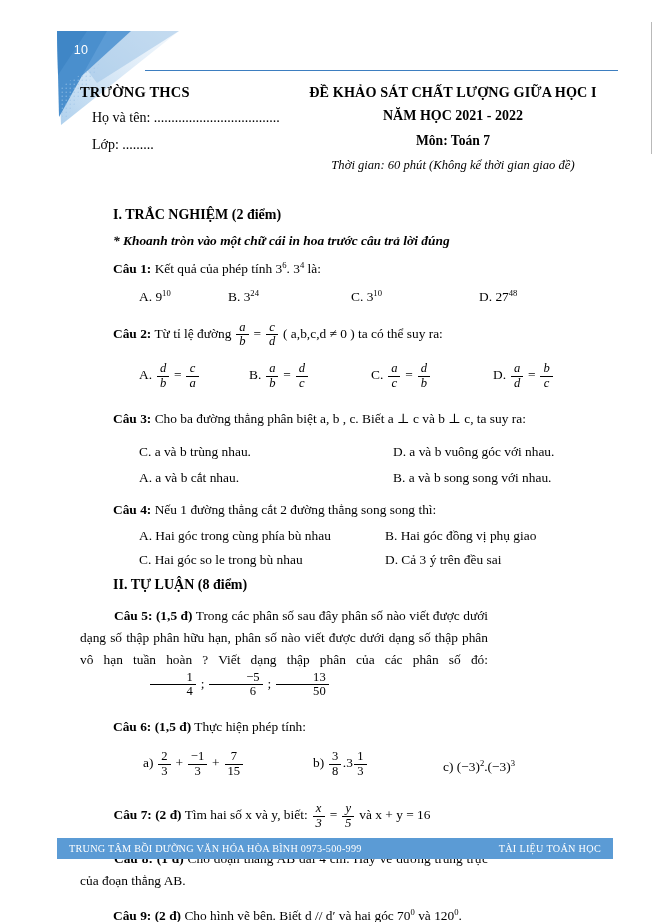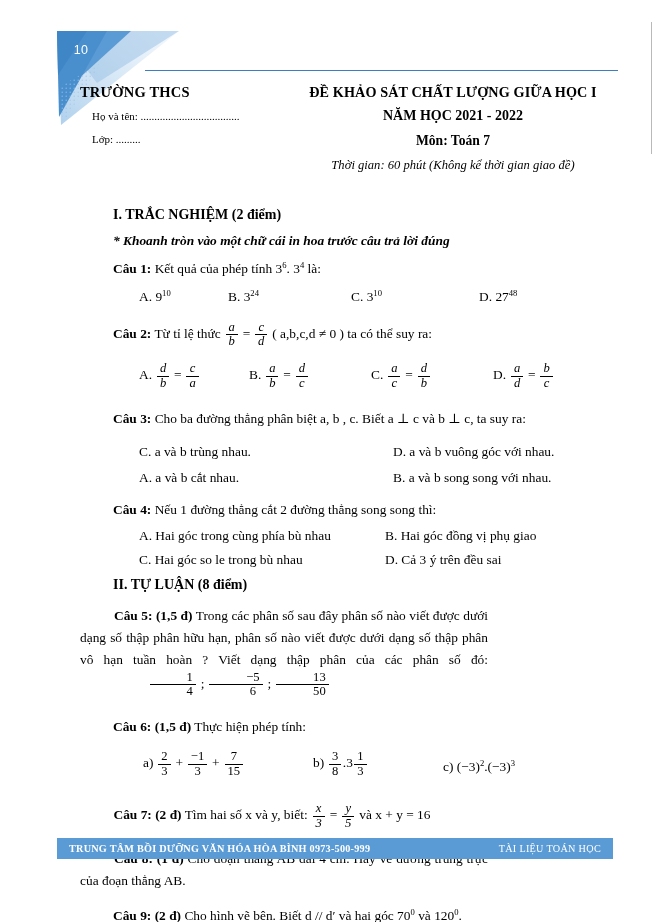--- a/index.html
+++ b/index.html
@@ -90,21 +90,21 @@
     left: 80px;
     top: 84px;
     width: 250px;
   }
   .school-name {
     font-weight: bold;
     font-size: 14.5px;
     letter-spacing: .2px;
   }
   .field-line {
-    font-size: 11px;
+    font-size: 14px;
     margin-top: 9px;
     padding-left: 12px;
   }
   .field-line.second { margin-top: 11px; }
 
   .exam-block {
     position: absolute;
     left: 288px;
     top: 84px;
     width: 330px;
@@ -230,21 +230,21 @@
     background: #5b9bd5;
     color: #ffffff;
     display: flex;
     align-items: center;
     justify-content: space-between;
     padding: 0 12px;
     box-sizing: border-box;
   }
   .footer-left {
     font-size: 10.2px;
-    font-weight: bold;
+    font-weight: normal;
     letter-spacing: .25px;
   }
   .footer-right {
     font-size: 10.2px;
     letter-spacing: .3px;
   }
 </style>
 </head>
 <body>
 
@@ -298,21 +298,21 @@
     </div>
     <div class="opts-row">
       <span class="opt" style="left:26px"><span>A.</span> <span>9</span><sup class="exp">10</sup></span>
       <span class="opt" style="left:115px"><span>B.</span> <span>3</span><sup class="exp">24</sup></span>
       <span class="opt" style="left:238px"><span>C.</span> <span>3</span><sup class="exp">10</sup></span>
       <span class="opt" style="left:366px"><span>D.</span> <span>27</span><sup class="exp">48</sup></span>
     </div>
 
     <div class="q-line" style="margin-top:16px">
       <span class="q-label">Câu 2:</span>
-      <span>Từ tỉ lệ thức</span>
+      <span>Từ tỉ lệ đường</span>
       <span class="frac">
         <span class="num">a</span>
         <span class="den">b</span>
       </span>
       <span>=</span>
       <span class="frac">
         <span class="num">c</span>
         <span class="den">d</span>
       </span>
       <span>( a,b,c,d ≠ 0 ) ta có thể suy ra:</span>

